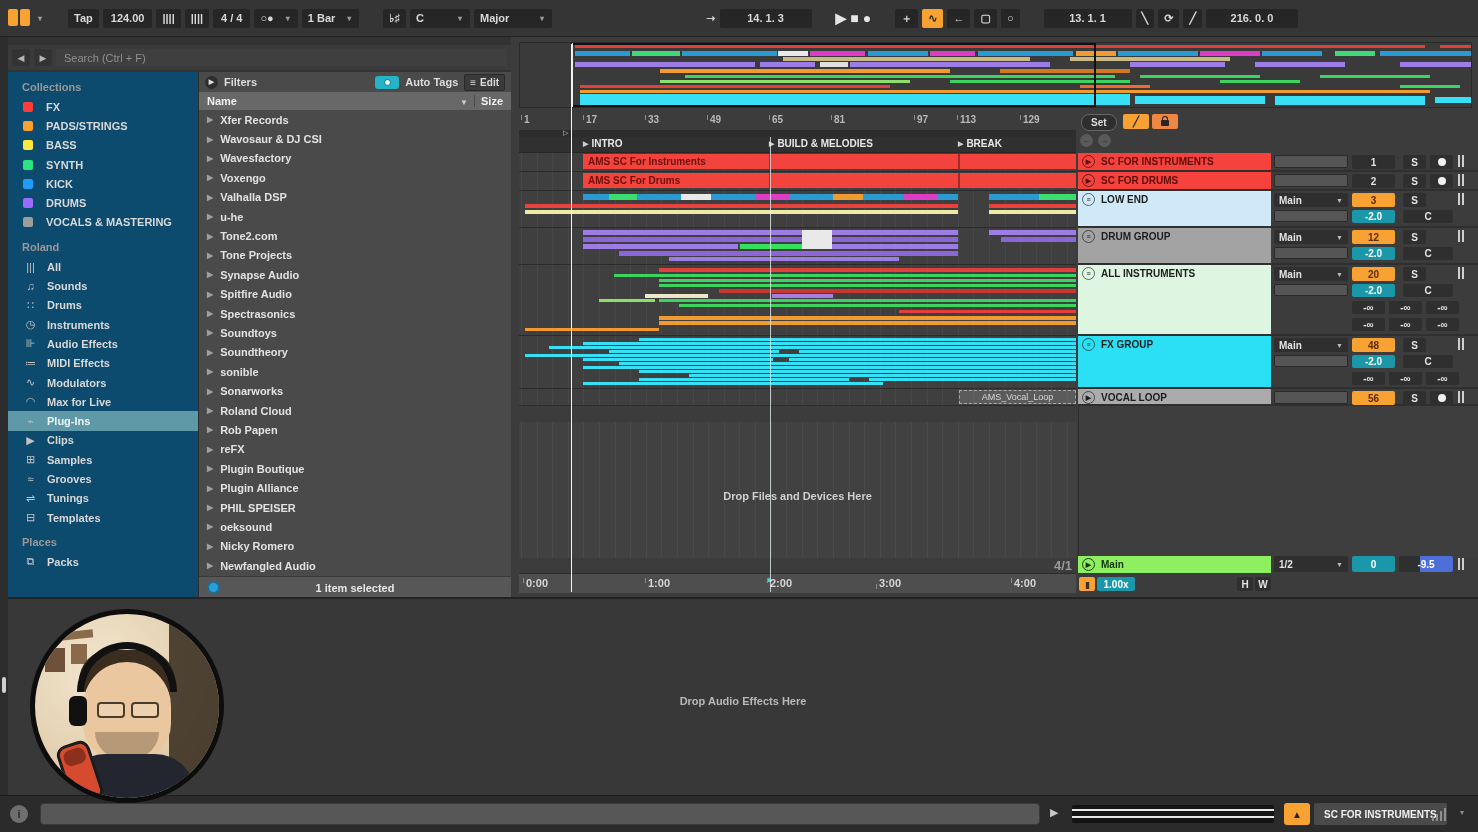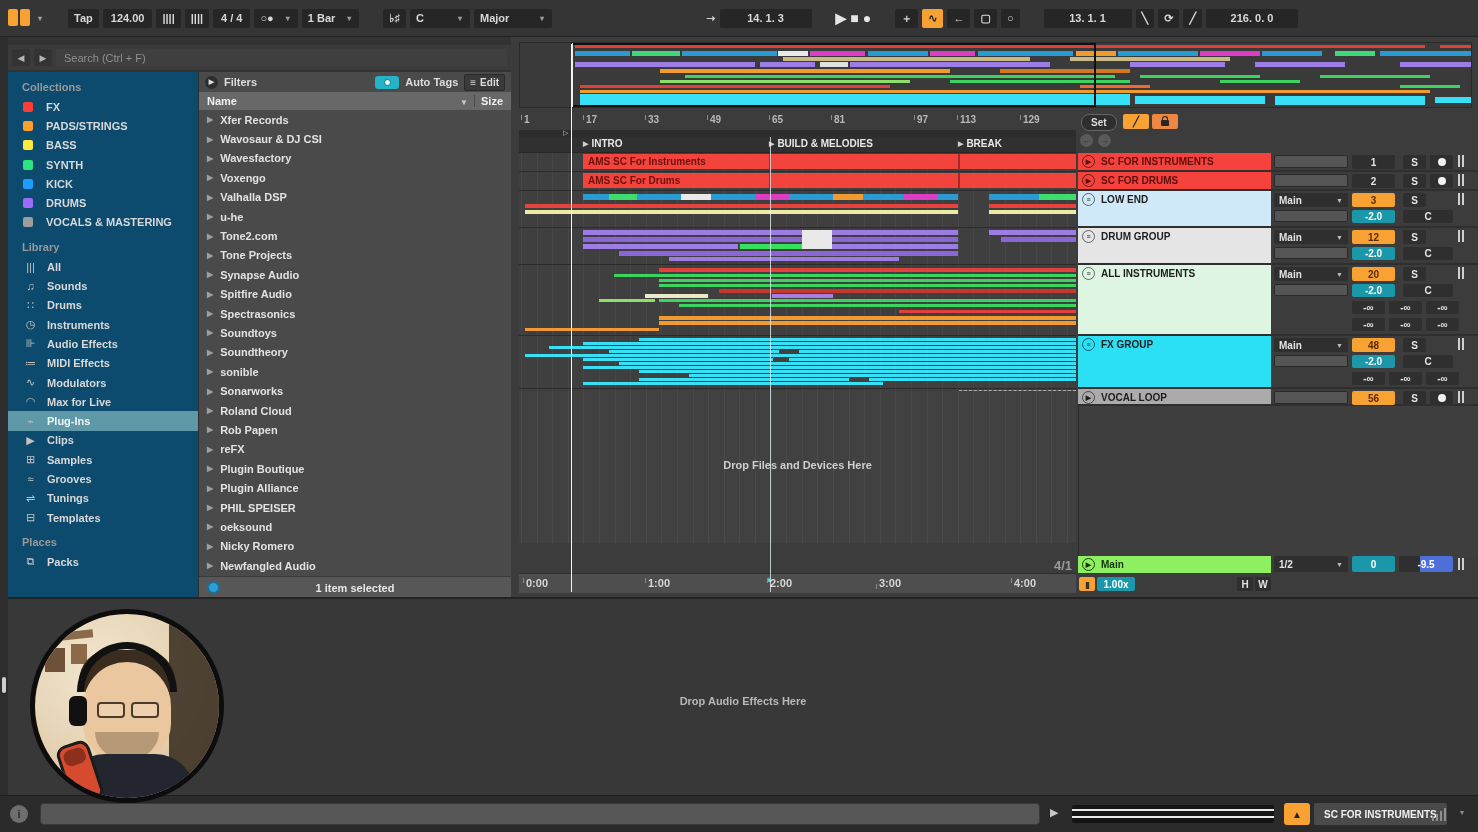--- a/index.html
+++ b/index.html
@@ -55,21 +55,21 @@
   #loop-tri{position:absolute;left:52px;top:92px;color:#cfcfcf;font-size:7px;}
   #markers-lane{position:absolute;left:8px;top:100px;width:557px;height:16px;background:#303030;border-bottom:1px solid #262626;box-sizing:border-box;}
   .marker{position:absolute;top:1px;display:flex;align-items:center;gap:3px;font-size:10px;font-weight:bold;color:#e8e8e8;white-space:nowrap;}
   .marker .mtri{font-size:7px;color:#cfcfcf;}
   #lanes{position:absolute;left:8px;top:116px;width:557px;height:253px;background-color:#3f3f3f;background-image:repeating-linear-gradient(90deg,#474747 0 1px,transparent 1px 15.6px),repeating-linear-gradient(90deg,#2f2f2f 0 1px,transparent 1px 62.4px);background-position:2px 0;}
   .lane{position:relative;border-bottom:1px solid #2b2b2b;box-sizing:border-box;}
   .lane .rect{position:absolute;}
   .clipred{position:absolute;top:1px;bottom:2px;background:#f2433d;display:flex;align-items:center;padding-left:5px;font-size:10px;color:#6e100c;font-weight:bold;overflow:hidden;}
   .clipsep{position:absolute;top:0;bottom:0;width:2px;background:#3a1210;opacity:.45;}
   .clipdashed{position:absolute;top:1px;height:14px;border:1px dashed #a8a8a8;background:rgba(190,190,190,.22);box-sizing:border-box;display:flex;align-items:center;justify-content:center;font-size:9px;color:#d8d8d8;}
-  #empty-grid{position:absolute;left:8px;top:354px;width:557px;height:152px;background-color:#414141;background-image:repeating-linear-gradient(90deg,#4a4a4a 0 1px,transparent 1px 15.6px),repeating-linear-gradient(90deg,#323232 0 1px,transparent 1px 62.4px);background-position:2px 0;text-decoration:underline;}
+  #empty-grid{position:absolute;left:8px;top:385px;width:557px;height:152px;background-color:#414141;background-image:repeating-linear-gradient(90deg,#4a4a4a 0 1px,transparent 1px 15.6px),repeating-linear-gradient(90deg,#323232 0 1px,transparent 1px 62.4px);background-position:2px 0;text-decoration:underline;}
   #drop-files{position:absolute;left:0;right:0;top:68px;text-align:center;font-size:11px;font-weight:bold;color:#cfcfcf;}
   #lane-footer{position:absolute;left:8px;top:521px;width:557px;height:15px;display:flex;align-items:center;justify-content:flex-end;padding-right:4px;box-sizing:border-box;font-size:13px;font-weight:bold;color:#9a9a9a;background:#3c3c3c;}
   #time-ruler{position:absolute;left:8px;top:536px;width:557px;height:19px;background:#4e4e4e;border-top:1px solid #2c2c2c;font-size:11px;color:#d6d6d6;font-weight:bold;}
   .ttick{position:absolute;top:3px;display:flex;gap:2px;}
   #cyan-marker{position:absolute;left:246px;top:1px;color:#35dff2;font-size:8px;}
   #playhead1{position:absolute;left:60px;top:7px;width:1px;height:548px;background:#f4f4f4;z-index:5;}
   #playhead2{position:absolute;left:259px;top:100px;width:1px;height:455px;background:rgba(235,245,248,.75);z-index:5;}
   
   #set-btn{position:absolute;left:570px;top:77px;height:15px;padding:0 9px;border:1px solid #666;border-radius:8px;background:#2e2e2e;font-size:10px;font-weight:bold;color:#ddd;display:flex;align-items:center;}
   #pencil-btn{position:absolute;left:612px;top:77px;width:26px;height:15px;background:#f7a233;border-radius:2px;display:flex;align-items:center;justify-content:center;color:#262626;font-size:10px;font-weight:bold;}
@@ -251,21 +251,21 @@
         </div>
         <div class="side-item">
           <span class="swatch" style="background: rgb(154, 107, 255);"></span>
           <span>DRUMS</span>
         </div>
         <div class="side-item">
           <span class="swatch" style="background: rgb(156, 156, 156);"></span>
           <span>VOCALS &amp; MASTERING</span>
         </div>
       </div>
-    <div class="side-section">Library</div>
+    <div class="side-section">Roland</div>
     <div id="library-list">
         <div class="side-item">
           <span class="sicon">|||</span>
           <span>All</span>
         </div>
         <div class="side-item">
           <span class="sicon">♫</span>
           <span>Sounds</span>
         </div>
         <div class="side-item">
@@ -728,21 +728,21 @@
           <div class="hbox orange" style="left: 274px; top: 2px; width: 43px; height: 14px;">3</div>
           <div class="hbox" style="left: 325px; top: 2px; width: 23px; height: 14px;">S</div>
           <div class="meterbars" style="left: 380px; top: 2px; height: 12px;">
             <i style="height:100%"></i>
             <i style="height:100%"></i>
           </div>
           <div class="hbox teal" style="left: 274px; top: 19px; width: 43px; height: 13px;">-2.0</div>
           <div class="hbox" style="left: 325px; top: 19px; width: 50px; height: 13px;">C</div>
         </div>
         <div class="thead" style="height: 37px;">
-          <div class="tname" style="background: #e5e5e5; color: rgb(29, 29, 29);">
+          <div class="tname" style="background: #a3a3a3; color: rgb(29, 29, 29);">
             <span class="ticon" style="border-color: rgba(0, 0, 0, 0.55);">≡</span>
             <span class="tlabel">DRUM GROUP</span>
           </div>
           <div class="hbox routing" style="left: 196px; top: 2px; width: 74px; height: 14px;">
             <span>Main</span>
             <span class="rcaret">▼</span>
           </div>
           <div class="hbox slider" style="left: 196px; top: 19px; width: 74px; height: 12px;"></div>
           <div class="hbox orange" style="left: 274px; top: 2px; width: 43px; height: 14px;">12</div>
           <div class="hbox" style="left: 325px; top: 2px; width: 23px; height: 14px;">S</div>

